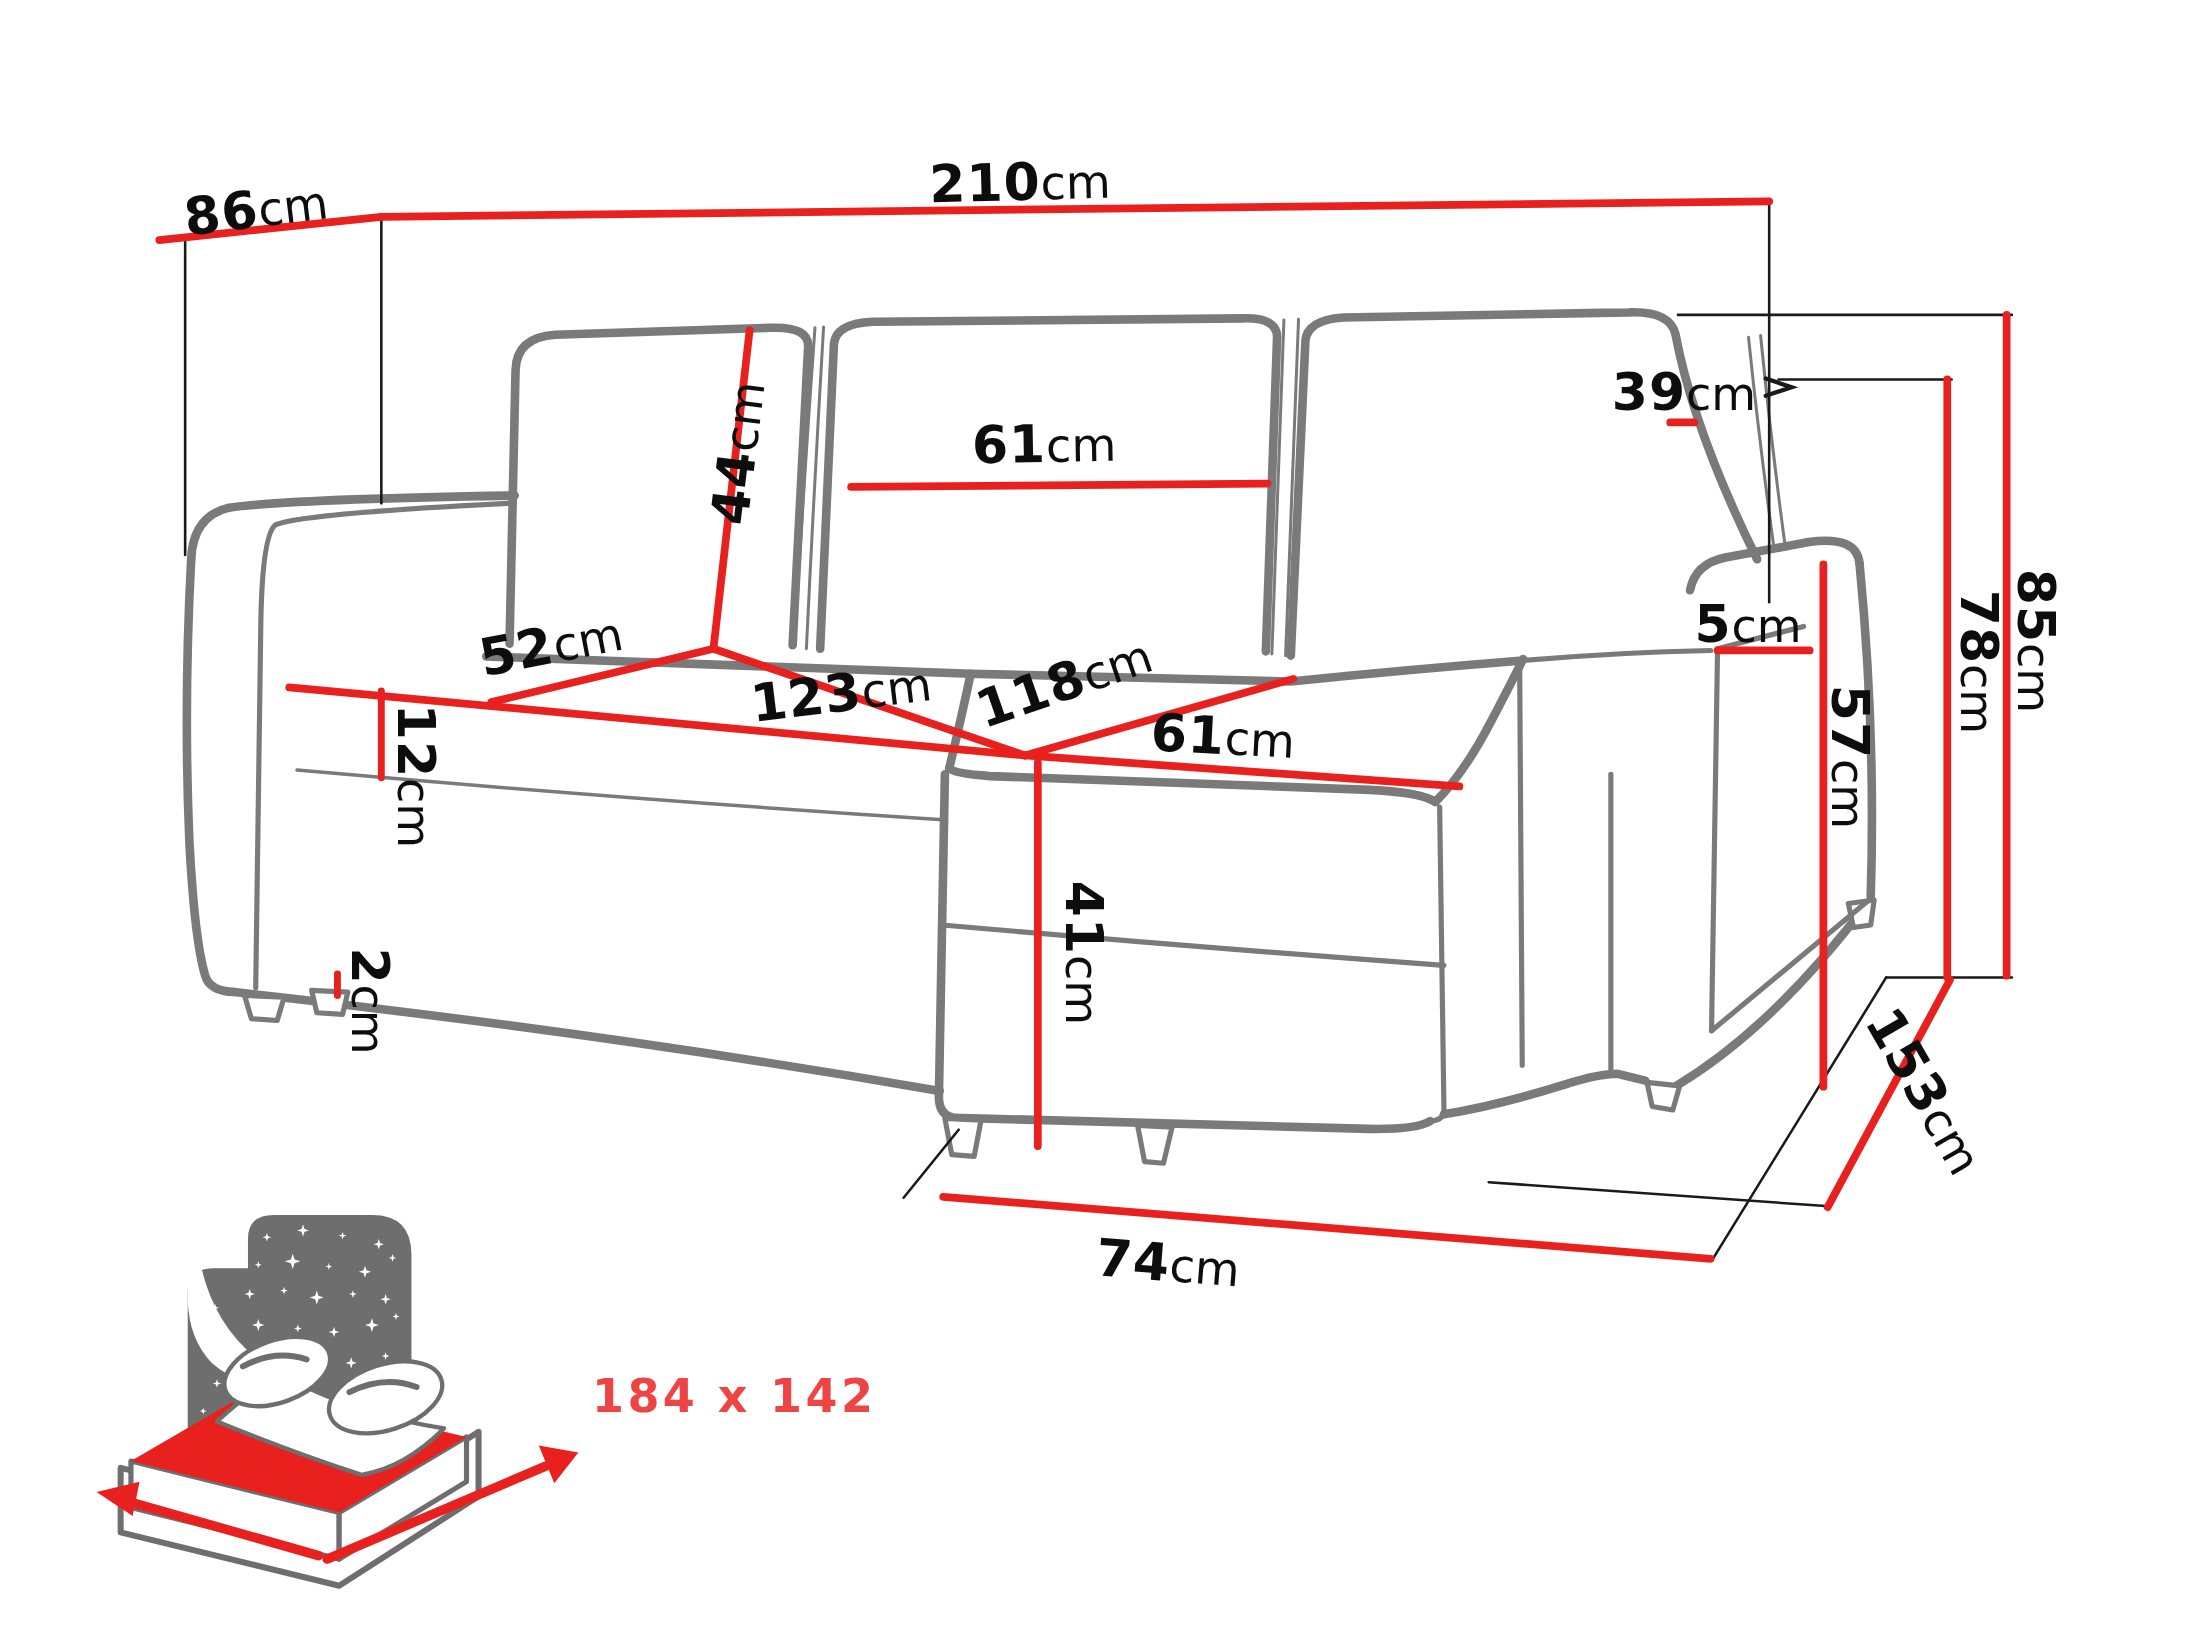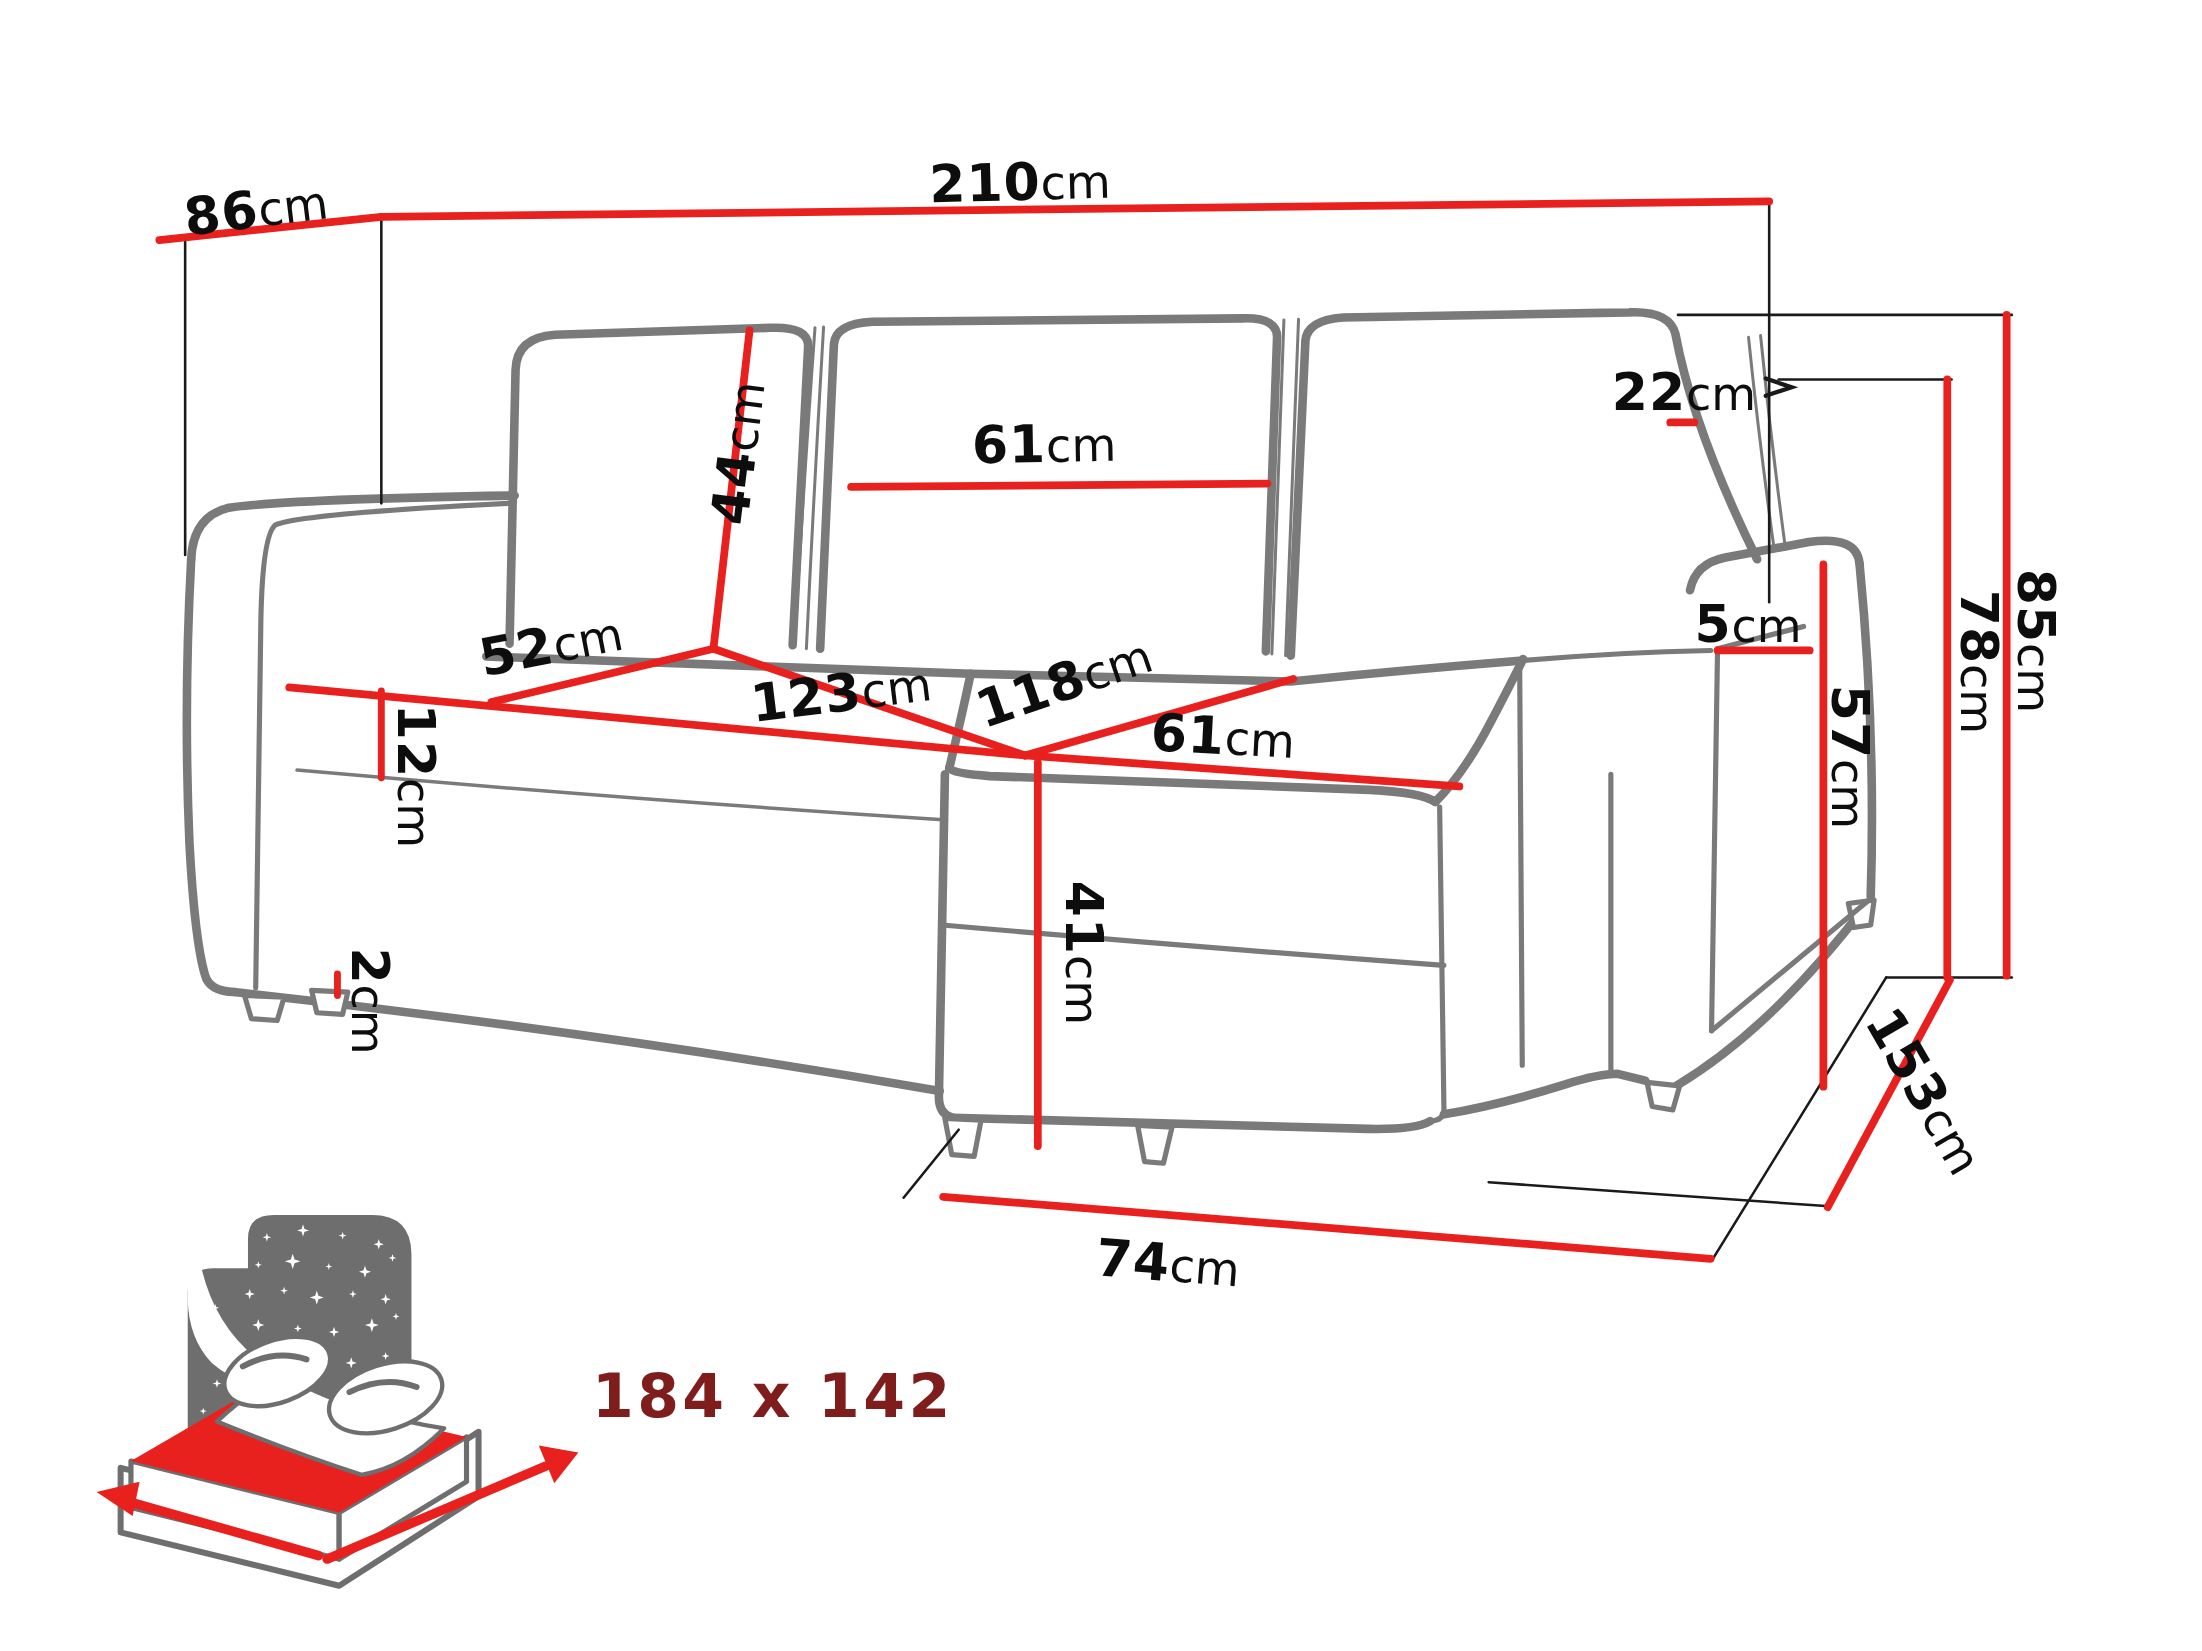--- a/index.html
+++ b/index.html
@@ -6,21 +6,21 @@
   body{width:2203px;height:1652px;overflow:hidden;position:relative;
        font-family:"DejaVu Sans","Liberation Sans",sans-serif;}
   #stage{position:absolute;left:0;top:0;width:2203px;height:1652px;}
   #stage svg{position:absolute;left:0;top:0;}
   .lbl{position:absolute;white-space:nowrap;color:#0d0d0d;
        transform:translate(-50%,-50%) rotate(var(--rot,0deg));
        line-height:1;}
   .lbl .num{font-weight:700;font-size:52px;letter-spacing:0.9px;}
   .lbl .unit{font-weight:400;font-size:46px;letter-spacing:0px;}
   .bedsize{position:absolute;transform:translate(0,-50%);
-       font-weight:700;font-size:60px;color:#7f1d1d;letter-spacing:3.4px;}
+       font-weight:700;font-size:46px;color:#ef4444;letter-spacing:3.4px;}
 </style>
 </head>
 <body>
 
 <div id="stage">
 <svg width="2203" height="1652" viewBox="0 0 2560 1920">
 
   <g fill="none" stroke="#7a7a7a" stroke-linecap="round" stroke-linejoin="round">
 
     <path stroke-width="10" d="M 222,650 Q 224,600 266,590 Q 340,580 598,576"></path>
@@ -177,21 +177,21 @@
       <line x1="370" y1="1808" x2="152" y2="1746" stroke-width="11" stroke-linecap="round"></line>
       <polygon points="112,1734 162,1722 154,1762" stroke="none"></polygon>
       <line x1="380" y1="1812" x2="634" y2="1704" stroke-width="11" stroke-linecap="round"></line>
       <polygon points="672,1688 626,1680 644,1724" stroke="none"></polygon>
     </g>
   </g>
 </svg>
 
 <div class="lbl" style="left:256px;  top:209px;  --rot:-7deg"><span class="num">86</span><span class="unit">cm</span></div>
 <div class="lbl" style="left:1020px; top:182px;  --rot:-1.5deg"><span class="num">210</span><span class="unit">cm</span></div>
-<div class="lbl" style="left:1684px; top:392px;  --rot:0deg"><span class="num">22</span><span class="unit">cm</span></div>
+<div class="lbl" style="left:1684px; top:392px;  --rot:0deg"><span class="num">39</span><span class="unit">cm</span></div>
 <div class="lbl" style="left:738px;  top:453px;  --rot:-83deg"><span class="num">44</span><span class="unit">cm</span></div>
 <div class="lbl" style="left:1044px; top:444px;  --rot:-1deg"><span class="num">61</span><span class="unit">cm</span></div>
 <div class="lbl" style="left:551px;  top:645px;  --rot:-11deg"><span class="num">52</span><span class="unit">cm</span></div>
 <div class="lbl" style="left:841px;  top:693px;  --rot:-7deg"><span class="num">123</span><span class="unit">cm</span></div>
 <div class="lbl" style="left:1064px; top:682px;  --rot:-19deg"><span class="num">118</span><span class="unit">cm</span></div>
 <div class="lbl" style="left:1223px; top:736px;  --rot:3deg"><span class="num">61</span><span class="unit">cm</span></div>
 <div class="lbl" style="left:416px;  top:776px;  --rot:90deg"><span class="num">12</span><span class="unit">cm</span></div>
 <div class="lbl" style="left:370px;  top:1001px; --rot:90deg"><span class="num">2</span><span class="unit">cm</span></div>
 <div class="lbl" style="left:1084px; top:953px; --rot:90deg"><span class="num">41</span><span class="unit">cm</span></div>
 <div class="lbl" style="left:1168px; top:1263px; --rot:4.5deg"><span class="num">74</span><span class="unit">cm</span></div>

